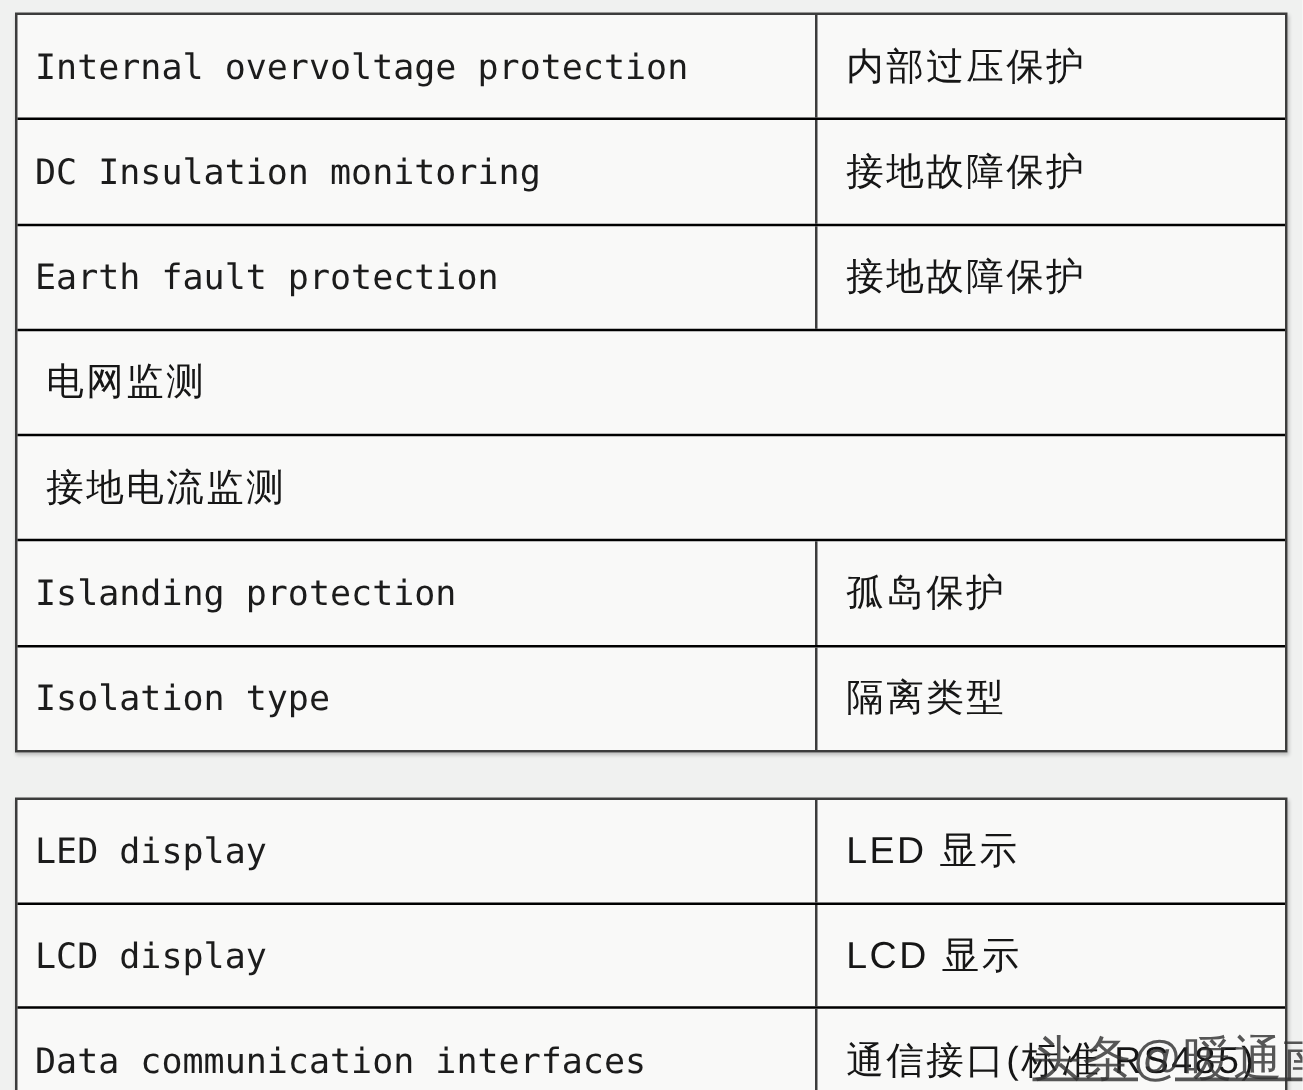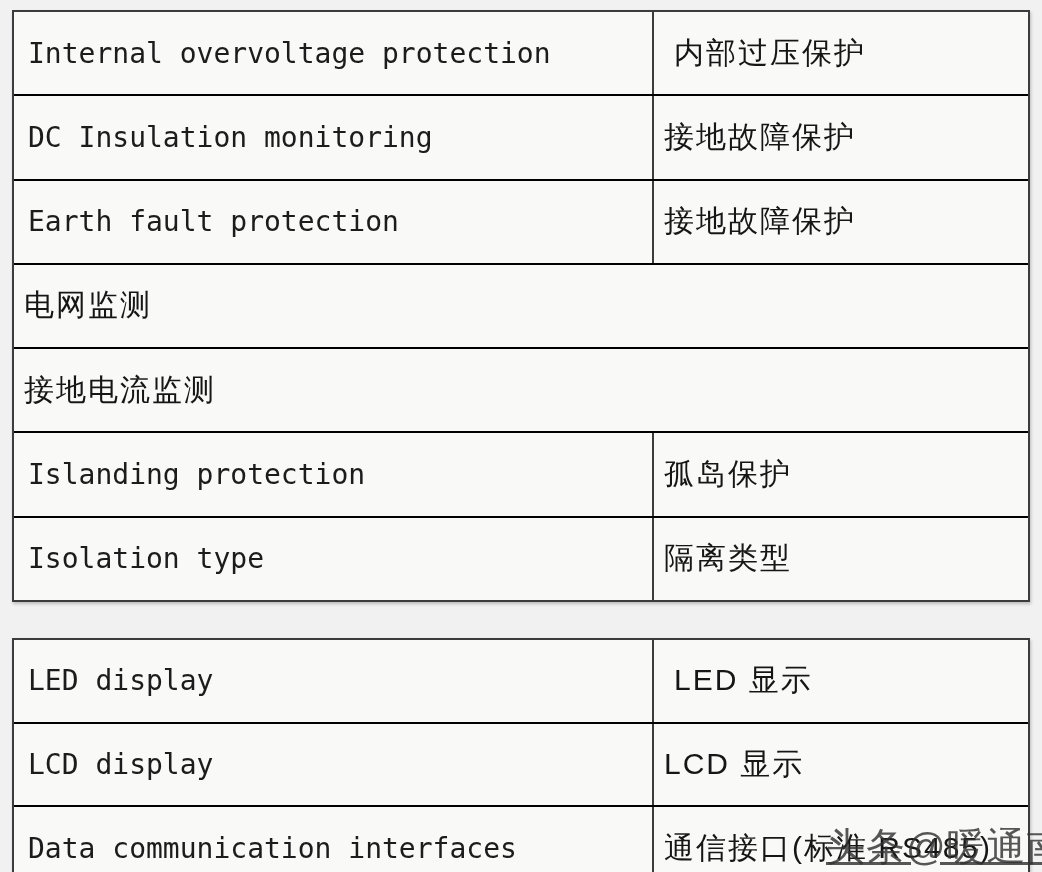--- a/index.html
+++ b/index.html
@@ -26,39 +26,39 @@
     box-sizing: border-box;
   }
   .table-upper { top: 10px;  height: 592px; }
   .table-lower { top: 609px; height: 253px; margin-top: 29px; }
   .row {
     flex: 1;
     display: flex;
     border-top: 2px solid #000000;
     min-height: 0;
   }
-  .row:first-child { border-top: none; gap: 10px; }
+  .row:first-child { border-top: none; }
   .cell {
     display: flex;
     align-items: center;
     overflow: hidden;
     box-sizing: border-box;
   }
   .cell-en {
     width: 640px;
     border-right: 2px solid #3c3c3c;
     padding-left: 14px;
     font-family: "DejaVu Sans Mono", "Liberation Mono", monospace;
     font-size: 28px;
     color: #1c1c1c;
     white-space: nowrap;
   }
   .cell-zh {
     flex: 1;
-    padding-left: 10px;
+    padding-left: 23px;
     font-family: "Liberation Sans", sans-serif;
     font-size: 30px;
     color: #161616;
     letter-spacing: 2px;
     white-space: nowrap;
   }
   .watermark {
     position: absolute;
     left: 826px;
     top: 820px;

